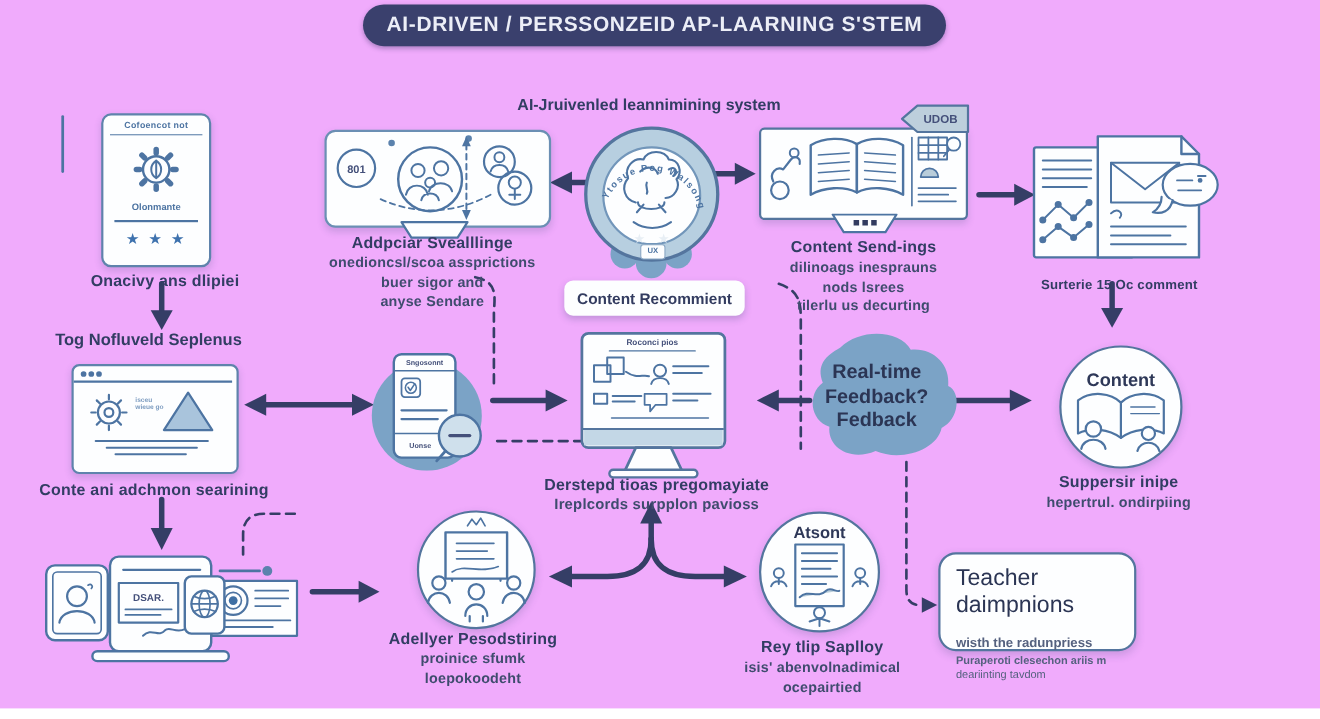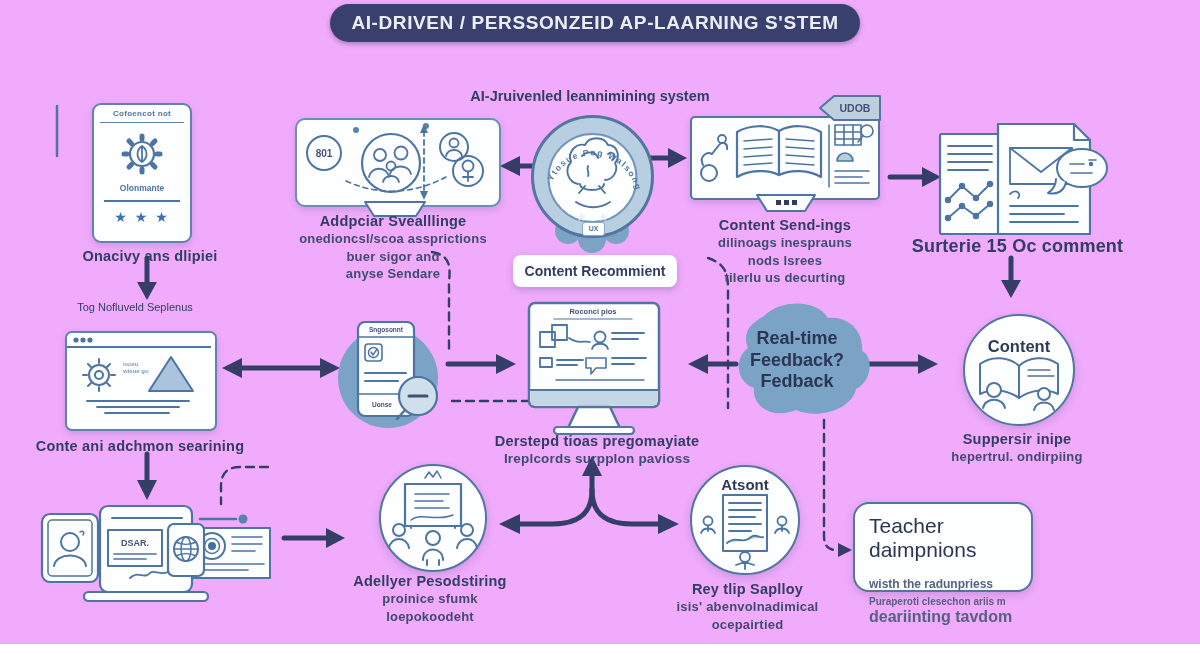--- a/index.html
+++ b/index.html
@@ -121,21 +121,21 @@
             <line x1="35.5" y1="14.5" x2="38" y2="12"></line>
         </g>
         <path stroke-width="1.8" d="M25,17 C31,21 31,29 25,33 C19,29 19,21 25,17 Z M25,17 L25,33"></path>
       </g>
     </svg>
     <div class="abs txtc" style="left:0;top:78px;width:96px;font-size:8.5px;font-weight:700;color:#4d74a2">Olonmante</div>
     <div class="abs" style="left:10px;top:95px;width:76px;border-top:2px solid #4d74a2"></div>
     <div class="abs txtc" style="left:0;top:104px;width:96px;font-size:14px;color:#3e72ae;letter-spacing:2px">★ ★ ★</div>
   </div>
   <div class="abs txtc cap1" style="left:45px;top:247px;width:210px">Onacivy ans dlipiei</div>
-  <div class="abs txtc" style="left:25px;top:301px;width:220px;font-size:11px;font-weight:400;color:#323d63">Tog Nofluveld Seplenus</div>
+  <div class="abs txtc" style="left:25px;top:301px;width:220px;font-size:15px;font-weight:700;color:#323d63">Tog Nofluveld Seplenus</div>
 
   <div class="abs whitebox" style="left:65px;top:331px;width:148px;height:96px;border-radius:7px">
     <svg class="abs" style="left:0;top:0" width="144" height="92" viewBox="0 0 144 92">
       <g class="ln" stroke-width="2">
         <circle cx="9" cy="7" r="1.6" fill="#4d74a2"></circle>
           <circle cx="16" cy="7" r="1.6" fill="#4d74a2"></circle>
           <circle cx="23" cy="7" r="1.6" fill="#4d74a2"></circle>
         <line x1="0" y1="14" x2="144" y2="14"></line>
         <g>
           <circle cx="32" cy="42" r="10"></circle>
@@ -388,21 +388,21 @@
           <g stroke-width="1.6">
             <line x1="132" y1="42" x2="146" y2="42"></line>
               <line x1="151" y1="38" x2="158" y2="38"></line>
             <line x1="133" y1="51" x2="154" y2="51"></line>
               <circle cx="153" cy="42" r="1.4" fill="#4d74a2"></circle>
           </g>
         </g>
       </g>
     </svg>
   </div>
-  <div class="abs txtc cap1" style="left:910px;top:237px;width:215px;font-size:18px">Surterie 15 Oc comment</div>
+  <div class="abs txtc cap1" style="left:910px;top:250px;width:215px;font-size:12px">Surterie 15 Oc comment</div>
 
   <div class="abs circlebox" style="left:963px;top:314px;width:108px;height:108px">
     <div class="txtc" style="margin-top:21px;font-size:16.5px;font-weight:700;color:#2e3858">Content</div>
     <svg class="abs" style="left:7px;top:36px" width="94" height="64" viewBox="0 0 94 64">
       <g class="ln" stroke-width="2">
         <path class="lnf" d="M8,12 C20,3 38,5 47,14 C56,5 74,3 86,12 L86,42 C74,36 58,38 47,46 C36,38 20,36 8,42 Z"></path>
         <line x1="47" y1="14" x2="47" y2="46"></line>
         <g stroke-width="1.3">
             <line x1="56" y1="18" x2="78" y2="18"></line>
             <line x1="56" y1="24" x2="82" y2="24"></line>
@@ -509,17 +509,17 @@
     <div class="cap1">Rey tlip Saplloy</div>
     <div class="cap2">isis' abenvolnadimical</div>
     <div class="cap2">ocepairtied</div>
   </div>
 
   <div class="abs" style="left:853px;top:502px;width:180px;height:90px;background:#fdfeff;border:2px solid #54759e;border-radius:16px;
               box-shadow:0 3px 8px rgba(45,70,110,.2);padding:10px 14px;box-sizing:border-box">
     <div style="font-size:21px;font-weight:400;color:#2b3554">Teacher daimpnions</div>
     <div style="font-size:12px;font-weight:600;color:#55617f;margin-top:15px">wisth the radunpriess</div>
     <div style="font-size:10px;font-weight:600;color:#55617f;margin-top:5px">Puraperoti clesechon ariis m</div>
-    <div style="font-size:16px;font-weight:700;color:#55617f;margin-top:1px">deariinting tavdom</div>
+    <div style="font-size:10px;font-weight:400;color:#55617f;margin-top:1px">deariinting tavdom</div>
   </div>
 
   <div class="abs" style="left:0;top:645px;width:1200px;height:9px;background:linear-gradient(to bottom,rgba(255,255,255,0),rgba(255,255,255,.7))"></div>
 </div>
 
 </body></html>

